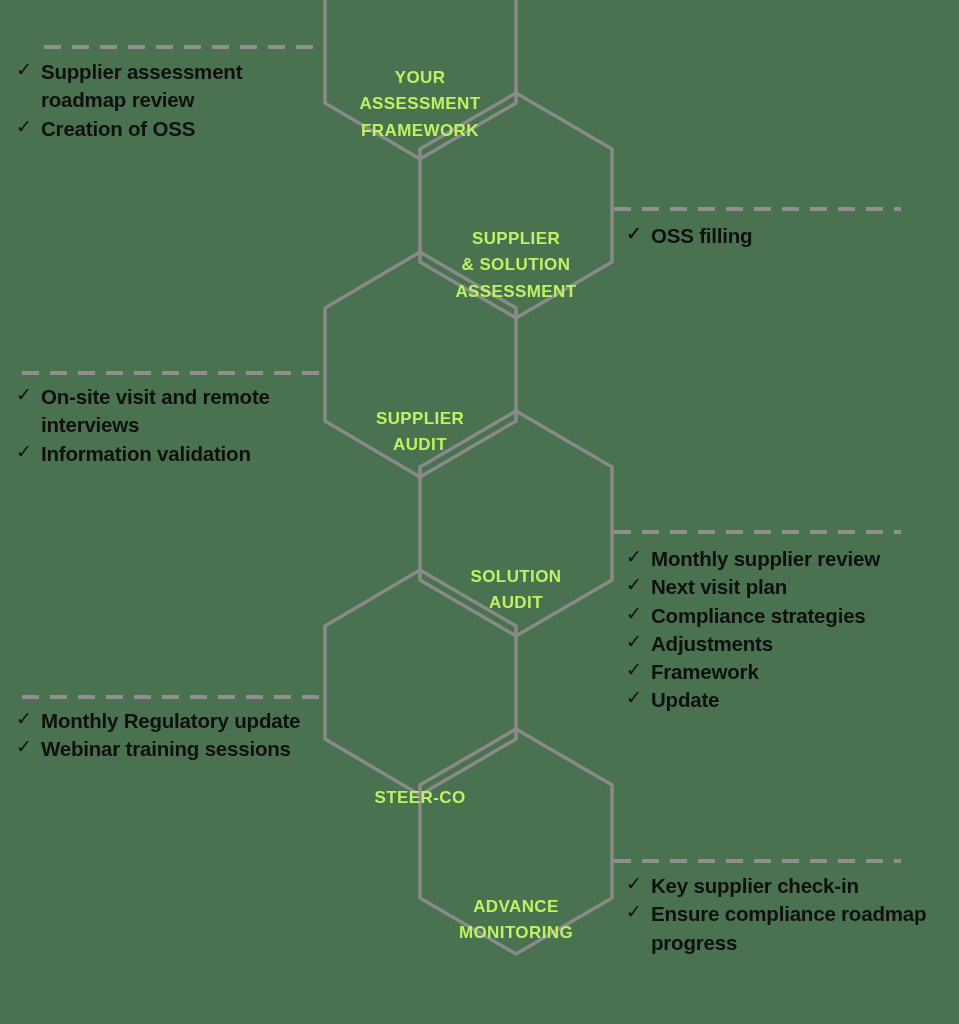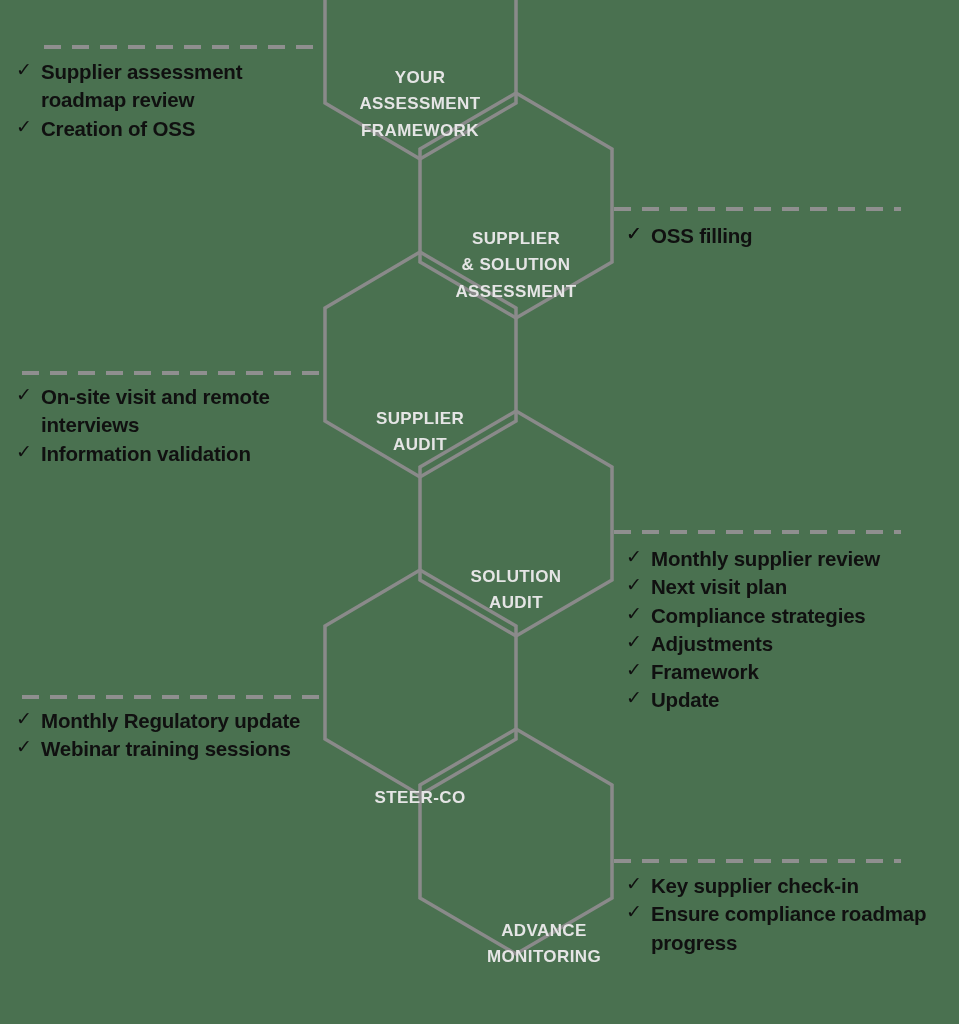--- a/index.html
+++ b/index.html
@@ -20,21 +20,21 @@
   }
   #hexlayer {
     position: absolute;
     left: 0;
     top: 0;
     width: 959px;
     height: 1024px;
   }
   .hex-label {
     position: absolute;
-    color: #e5e5e5;
+    color: #bef264;
     font-family: "Liberation Sans", sans-serif;
     font-weight: bold;
     font-size: 17px;
     line-height: 1.55;
     letter-spacing: 0.4px;
     text-align: center;
     text-transform: uppercase;
     white-space: pre-line;
     transform: translate(-50%, -50%);
   }
@@ -111,21 +111,21 @@
 ASSESSMENT</div>
 
   <div class="hex-label" style="left:420px; top:432px; width:180px;">SUPPLIER
 AUDIT</div>
 
   <div class="hex-label" style="left:516px; top:590px; width:180px;">SOLUTION
 AUDIT</div>
 
   <div class="hex-label" style="left:420px; top:798px; width:180px;">STEER-CO</div>
 
-  <div class="hex-label" style="left:544px; top:920px; width:180px;margin-top:24px;">ADVANCE
+  <div class="hex-label" style="left:516px; top:920px; width:180px;">ADVANCE
 MONITORING</div>
 
   <div class="callout left" style="left:16px; top:58px; width:300px;">
     <ul class="list">
       <li class="item">
         <span class="check">✓</span>
         <span>Supplier assessment roadmap review</span>
       </li>
       <li class="item">
         <span class="check">✓</span>

